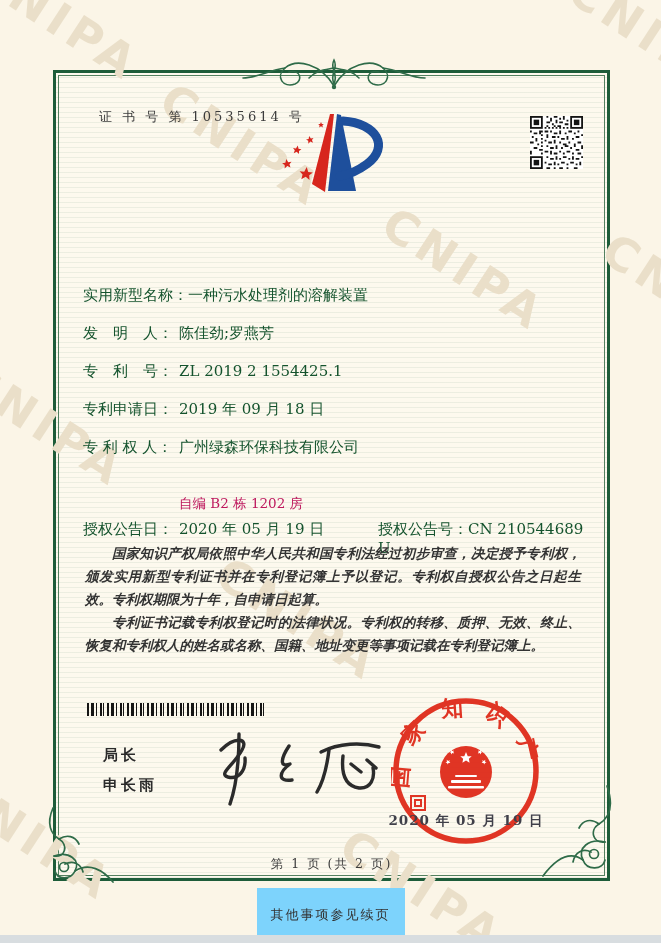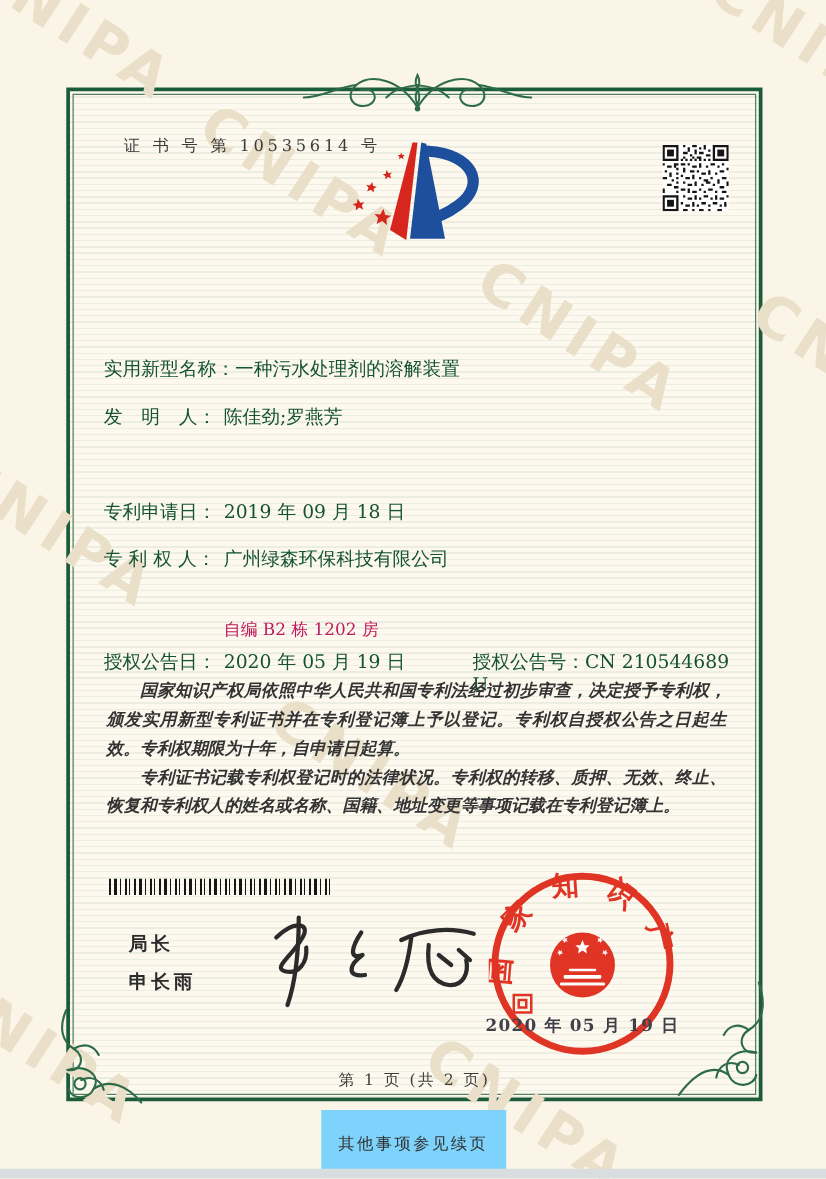--- a/index.html
+++ b/index.html
@@ -165,20 +165,23 @@
       </g>
     </svg>
 
 
     <div class="frow" style="top:216px">
       <span class="lab">实用新型名称：</span><span>一种污水处理剂的溶解装置</span>
     </div>
     <div class="frow" style="top:254px">
       <span class="lab">发　明　人：</span><span>陈佳劲;罗燕芳</span>
     </div>
+    <div class="frow" style="top:292px">
+      <span class="lab">专　利　号：</span><span>ZL 2019 2 1554425.1</span>
+    </div>
     <div class="frow" style="top:330px">
       <span class="lab">专利申请日：</span><span>2019 年 09 月 18 日</span>
     </div>
     <div class="frow" style="top:368px">
       <span class="lab">专 利 权 人：</span><span>广州绿森环保科技有限公司</span>
     </div>
     <div class="addr2" style="top:425px">自编 B2 栋 1202 房</div>
     <div class="frow" style="top:450px">
       <span class="lab">授权公告日：</span><span>2020 年 05 月 19 日</span>
       <span class="pair2">

